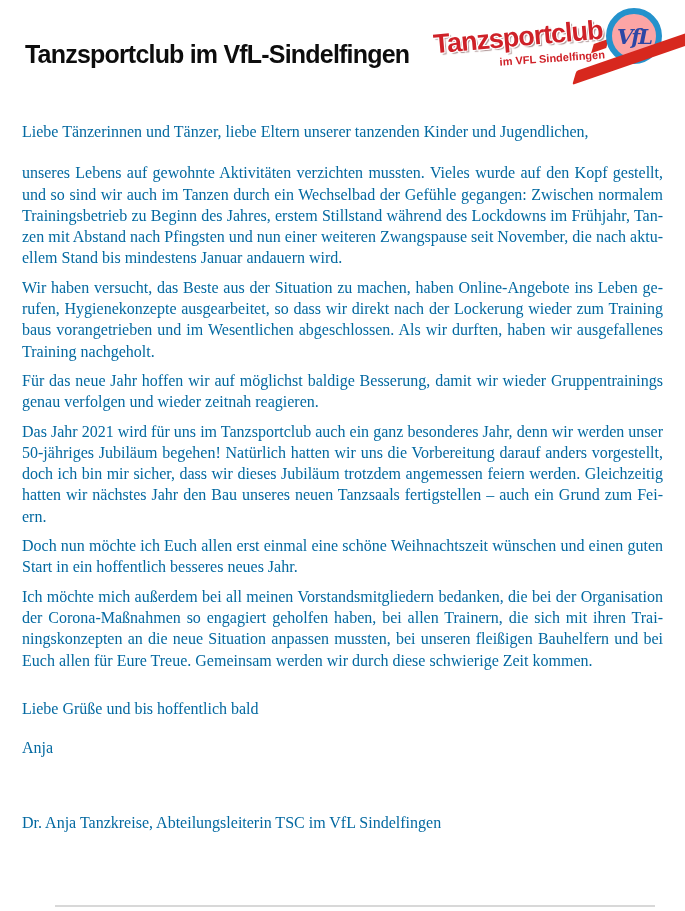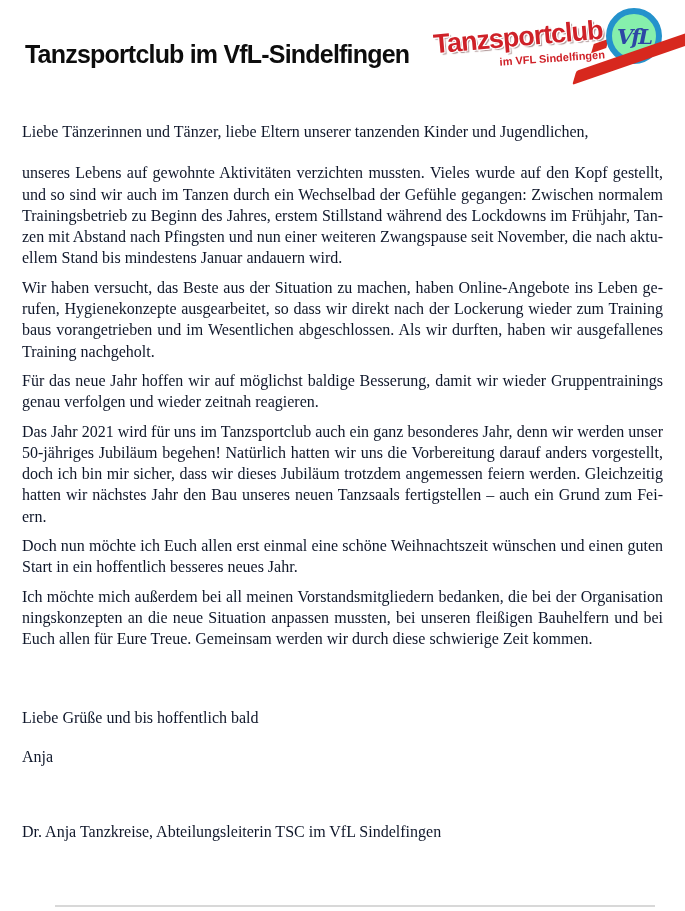--- a/index.html
+++ b/index.html
@@ -21,21 +21,21 @@
     position:absolute; left:25px; top:40px; margin:0;
     font-family:"Liberation Sans", sans-serif;
     font-weight:bold; font-size:25px; letter-spacing:-0.8px;
     color:#0d0d0d; white-space:nowrap;
   }
   .logo { position:absolute; left:420px; top:0; width:265px; height:90px; }
   .emblem {
     position:absolute; left:606px; top:8px;
     width:44px; height:44px;
     border:6px solid #2492cc; border-radius:50%;
-    background:#86efac;
+    background:#fca5a5;
     display:flex; align-items:center; justify-content:center;
     z-index:1;
   }
   .monogram {
     font-family:"DejaVu Serif", serif;
     font-style:italic; font-weight:bold;
     font-size:21px; letter-spacing:-2px;
     color:#2d47a5;
   }
   .swoosh {
@@ -71,34 +71,34 @@
     font-family:"Liberation Sans", sans-serif;
     font-weight:bold; font-size:11px;
     color:#cf2128;
     transform:rotate(-4deg);
     z-index:3;
   }
 
   
   .body-text {
     position:absolute; left:22px; top:121px; width:641px;
-    font-size:16px; color:#0f172a;
+    font-size:16px; color:#0369a1;
   }
   .para { margin:0 0 8px 0; }
   .para-salutation { margin-bottom:20px; }
   .tline {
     line-height:21.3px; height:21.3px;
     text-align:justify; text-align-last:justify;
     overflow:hidden; white-space:nowrap;
     
     white-space:normal;
   }
   .tline.last { text-align:left; text-align-last:left; }
 
-  .closing-line  { margin-top:57px;  line-height:21.3px; }
+  .closing-line  { margin-top:27px;  line-height:21.3px; }
   .signature     { margin-top:18px; line-height:21.3px; }
   .signature-full{ margin-top:54px;  line-height:21.3px; }
 
   .bottom-rule {
     position:absolute; left:55px; top:905px;
     width:600px; height:2px;
     background:#d8d8d8;
   }
 </style>
 </head>
@@ -146,20 +146,21 @@
         <div class="tline">doch ich bin mir sicher, dass wir dieses Jubiläum trotzdem angemessen feiern werden. Gleichzeitig</div>
         <div class="tline">hatten wir nächstes Jahr den Bau unseres neuen Tanzsaals fertigstellen – auch ein Grund zum Fei-</div>
         <div class="tline last">ern.</div>
       </div>
     <div class="para">
         <div class="tline">Doch nun möchte ich Euch allen erst einmal eine schöne Weihnachtszeit wünschen und einen guten</div>
         <div class="tline last">Start in ein hoffentlich besseres neues Jahr.</div>
       </div>
     <div class="para">
         <div class="tline">Ich möchte mich außerdem bei all meinen Vorstandsmitgliedern bedanken, die bei der Organisation</div>
+        <div class="tline">der Corona-Maßnahmen so engagiert geholfen haben, bei allen Trainern, die sich mit ihren Trai-</div>
         <div class="tline">ningskonzepten an die neue Situation anpassen mussten, bei unseren fleißigen Bauhelfern und bei</div>
         <div class="tline last">Euch allen für Eure Treue. Gemeinsam werden wir durch diese schwierige Zeit kommen.</div>
       </div>
 
     <div class="closing-line">Liebe Grüße und bis hoffentlich bald</div>
     <div class="signature">Anja</div>
     <div class="signature-full">Dr. Anja Tanzkreise, Abteilungsleiterin TSC im VfL Sindelfingen</div>
   </div>
 
   <div class="bottom-rule"></div>

